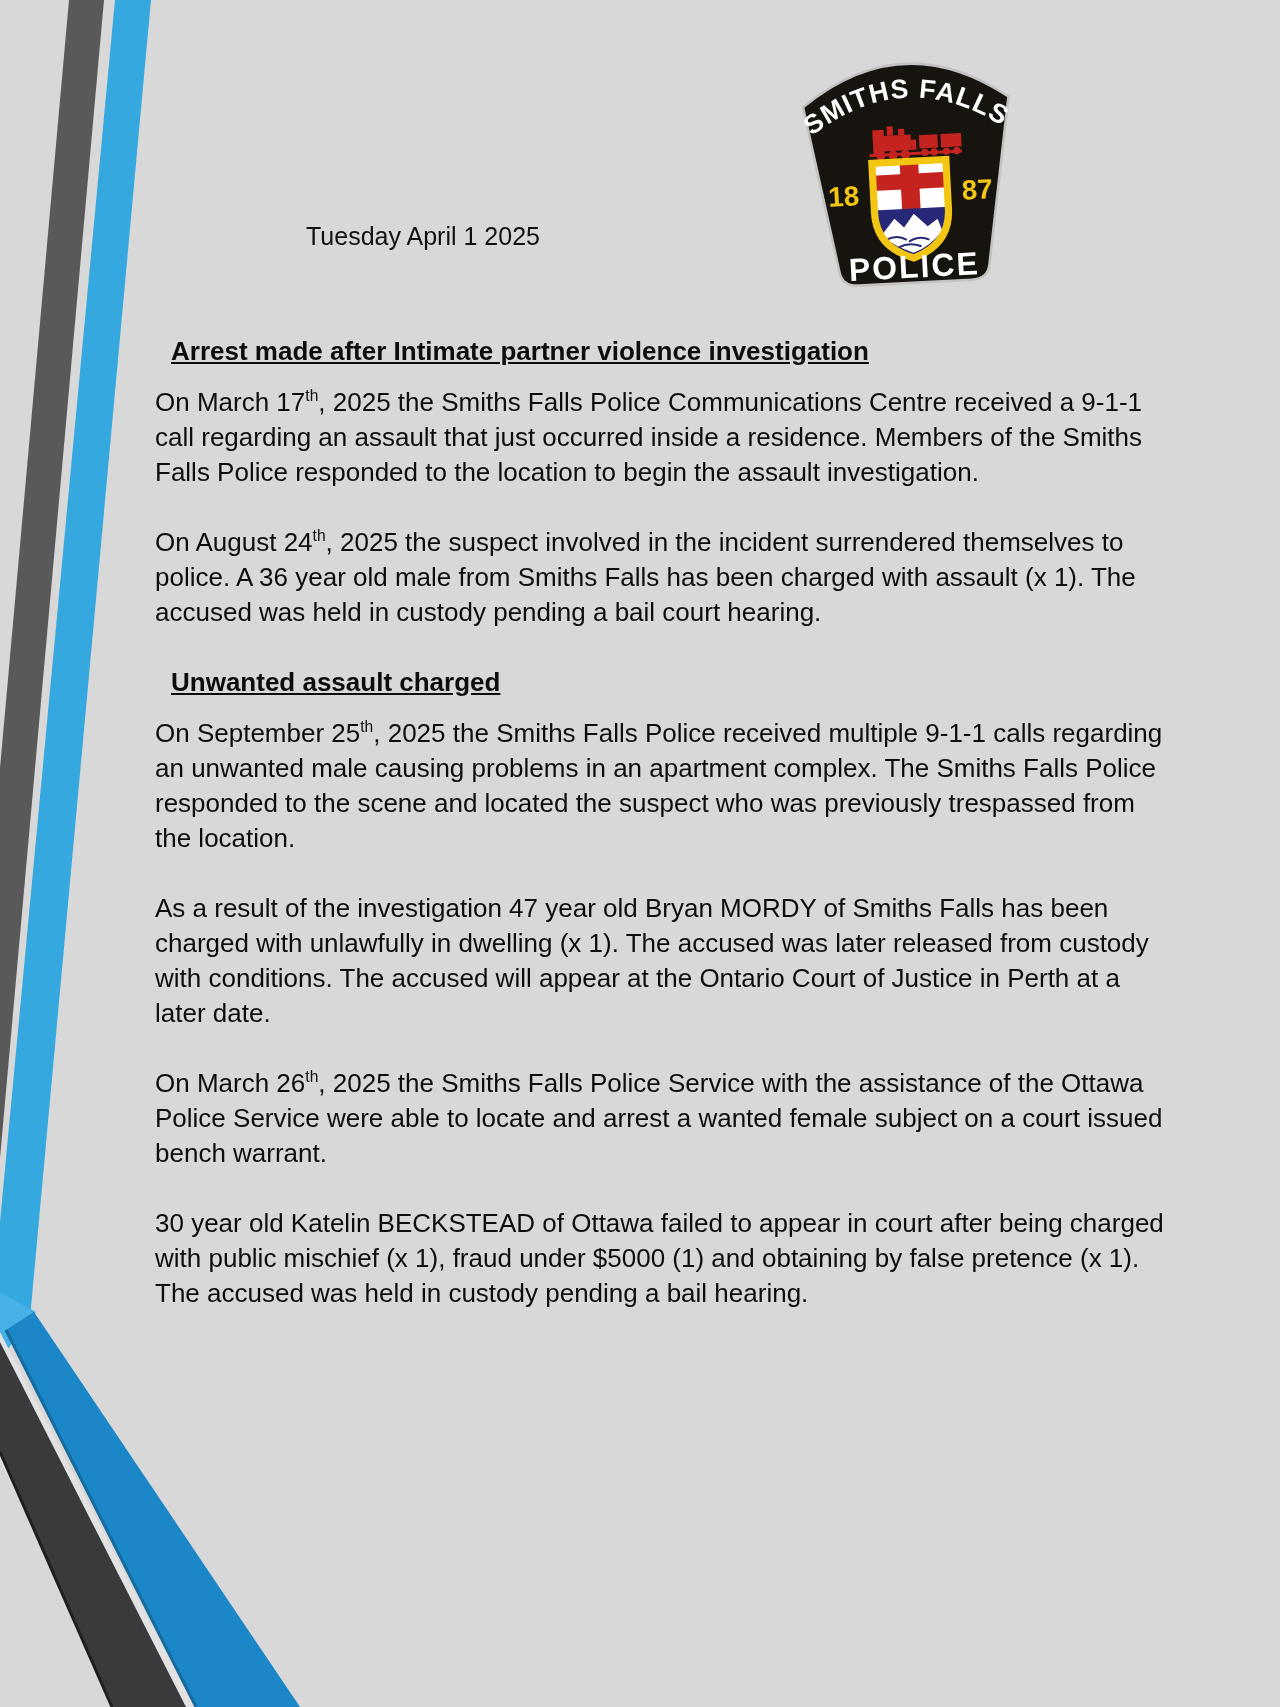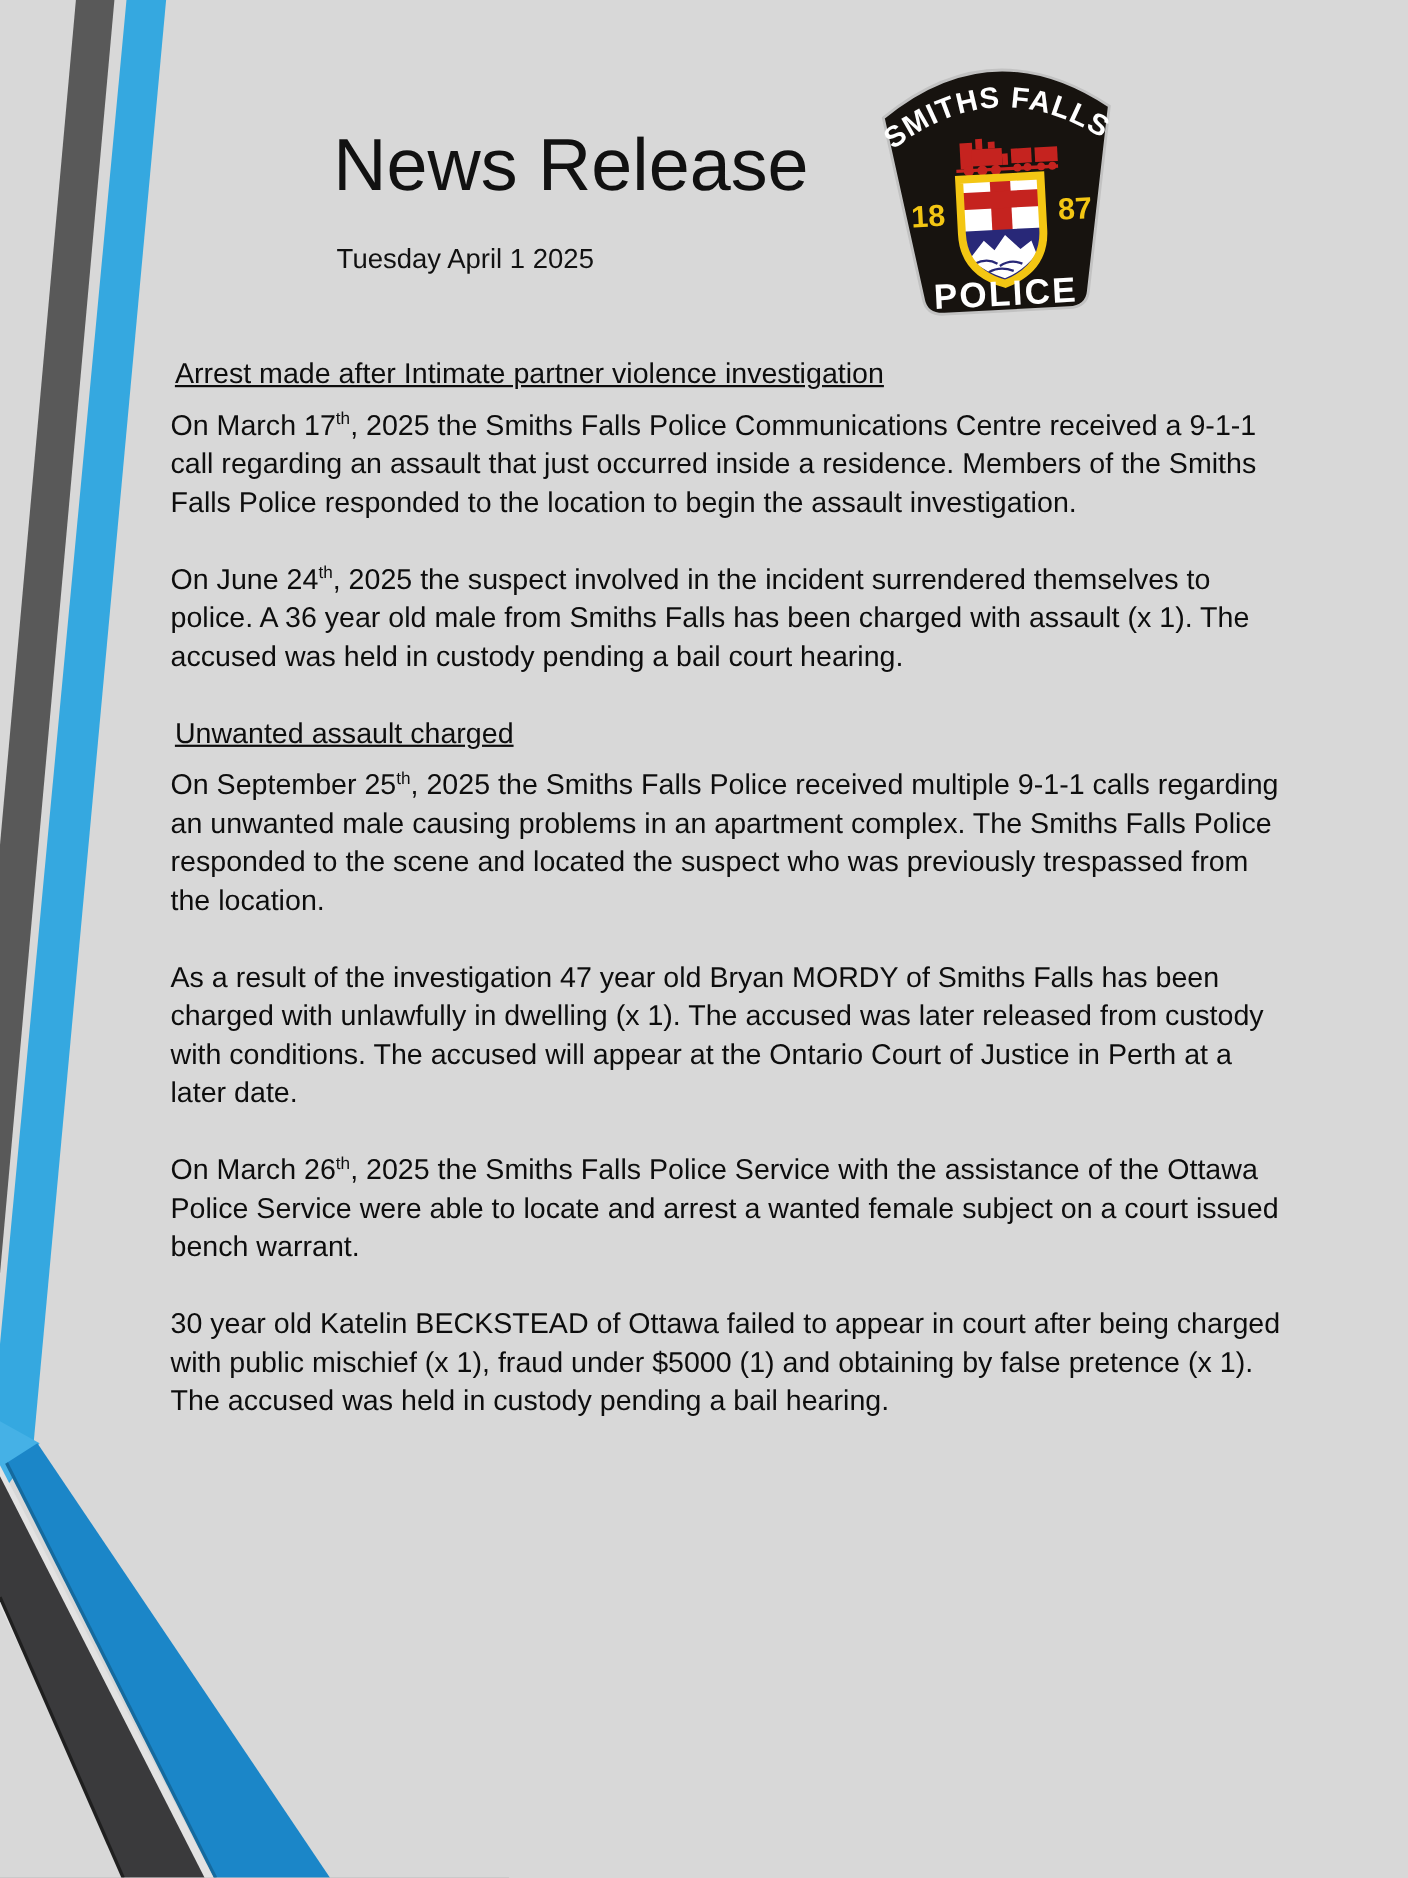--- a/index.html
+++ b/index.html
@@ -17,22 +17,22 @@
   .date{
     position:absolute;left:306px;top:222px;
     font-size:25px;color:#111;white-space:nowrap;
   }
   .badge{position:absolute;left:795px;top:38px;width:228px;height:252px;transform:rotate(-3deg);}
   .content{
     position:absolute;left:155px;top:318px;width:1012px;
     font-size:26px;line-height:35px;
   }
   .content h2{
-    font-size:26px;line-height:35px;font-weight:normal;
-    text-decoration:underline;margin:4px;padding:0;
+    font-size:26px;line-height:35px;font-weight:bold;
+    text-decoration:underline;margin:16px;padding:0;
   }
   .content p{margin:12px 0 35px 0;padding:0;}
   .sup{font-size:60%;vertical-align:super;line-height:0;}
   svg text{font-family:"Liberation Sans",sans-serif;}
 </style>
 </head>
 <body>
 
 <div class="canvas">
 
@@ -40,21 +40,20 @@
     <polygon points="69,0 104,0 0,1158 0,768" fill="#595959"></polygon>
     <polygon points="115,0 151,0 30,1318 0,1360 0,1222" fill="#35a8e0"></polygon>
     <polygon points="0,1292 36,1312 0,1356" fill="#45b1e6"></polygon>
     <polygon points="6,1330 34,1312 300,1707 196,1707" fill="#1b86c8"></polygon>
     <line x1="6" y1="1330" x2="196" y2="1707" stroke="#156a9e" stroke-width="3"></line>
     <polygon points="0,1332 0,1460 118,1707 194,1707" fill="#e2e2e2"></polygon>
     <polygon points="0,1342 0,1452 112,1707 186,1707" fill="#3a3a3c"></polygon>
     <line x1="0" y1="1452" x2="112" y2="1707" stroke="#1f1f1f" stroke-width="3"></line>
   </svg>
 
-  <div class="title">News Release</div>
   <div class="date">Tuesday April 1 2025</div>
 
   <svg class="badge" viewBox="0 0 220 245" aria-hidden="true">
     <path d="M10,62 Q110,-12 210,62 L183,224 Q181,238 165,238 L55,238 Q39,238 37,224 Z" fill="#17130f" stroke="#c2c2c2" stroke-width="2.5"></path>
     <path id="badge-arc" d="M24,86 Q110,30 196,86" fill="none"></path>
     <text font-size="26" font-weight="bold" fill="#ffffff" letter-spacing="1">
       <textPath href="#badge-arc" startOffset="50%" text-anchor="middle">SMITHS FALLS</textPath>
     </text>
 
     <g fill="#c5231f">
@@ -87,21 +86,21 @@
       <path d="M74,120 L146,120 L146,168 Q146,202 110,214 Q74,202 74,168 Z" fill="none" stroke="#f3c613" stroke-width="7"></path>
     </g>
     <text x="110" y="233" font-size="31" font-weight="bold" fill="#ffffff" text-anchor="middle" letter-spacing="2">POLICE</text>
   </svg>
 
   <main class="content">
 
     <section>
       <h2>Arrest made after Intimate partner violence investigation</h2>
       <p><span>On March 17</span><sup class="sup">th</sup><span>, 2025 the Smiths Falls Police Communications Centre received a 9-1-1 call regarding an assault that just occurred inside a residence. Members of the Smiths Falls Police responded to the location to begin the assault investigation.</span></p>
-      <p><span>On June 24</span><sup class="sup">th</sup><span>, 2025 the suspect involved in the incident surrendered themselves to police. A 36 year old male from Smiths Falls has been charged with assault (x 1). The accused was held in custody pending a bail court hearing.</span></p>
+      <p><span>On August 24</span><sup class="sup">th</sup><span>, 2025 the suspect involved in the incident surrendered themselves to police. A 36 year old male from Smiths Falls has been charged with assault (x 1). The accused was held in custody pending a bail court hearing.</span></p>
     </section>
 
     <section>
       <h2>Unwanted assault charged</h2>
       <p><span>On September 25</span><sup class="sup">th</sup><span>, 2025 the Smiths Falls Police received multiple 9-1-1 calls regarding an unwanted male causing problems in an apartment complex. The Smiths Falls Police responded to the scene and located the suspect who was previously trespassed from the location.</span></p>
       <p><span>As a result of the investigation 47 year old Bryan MORDY of Smiths Falls has been charged with unlawfully in dwelling (x 1). The accused was later released from custody with conditions. The accused will appear at the Ontario Court of Justice in Perth at a later date.</span><sup class="sup"></sup><span></span></p>
     </section>
 
     <section>
       <p><span>On March 26</span><sup class="sup">th</sup><span>, 2025 the Smiths Falls Police Service with the assistance of the Ottawa Police Service were able to locate and arrest a wanted female subject on a court issued bench warrant.</span></p>

